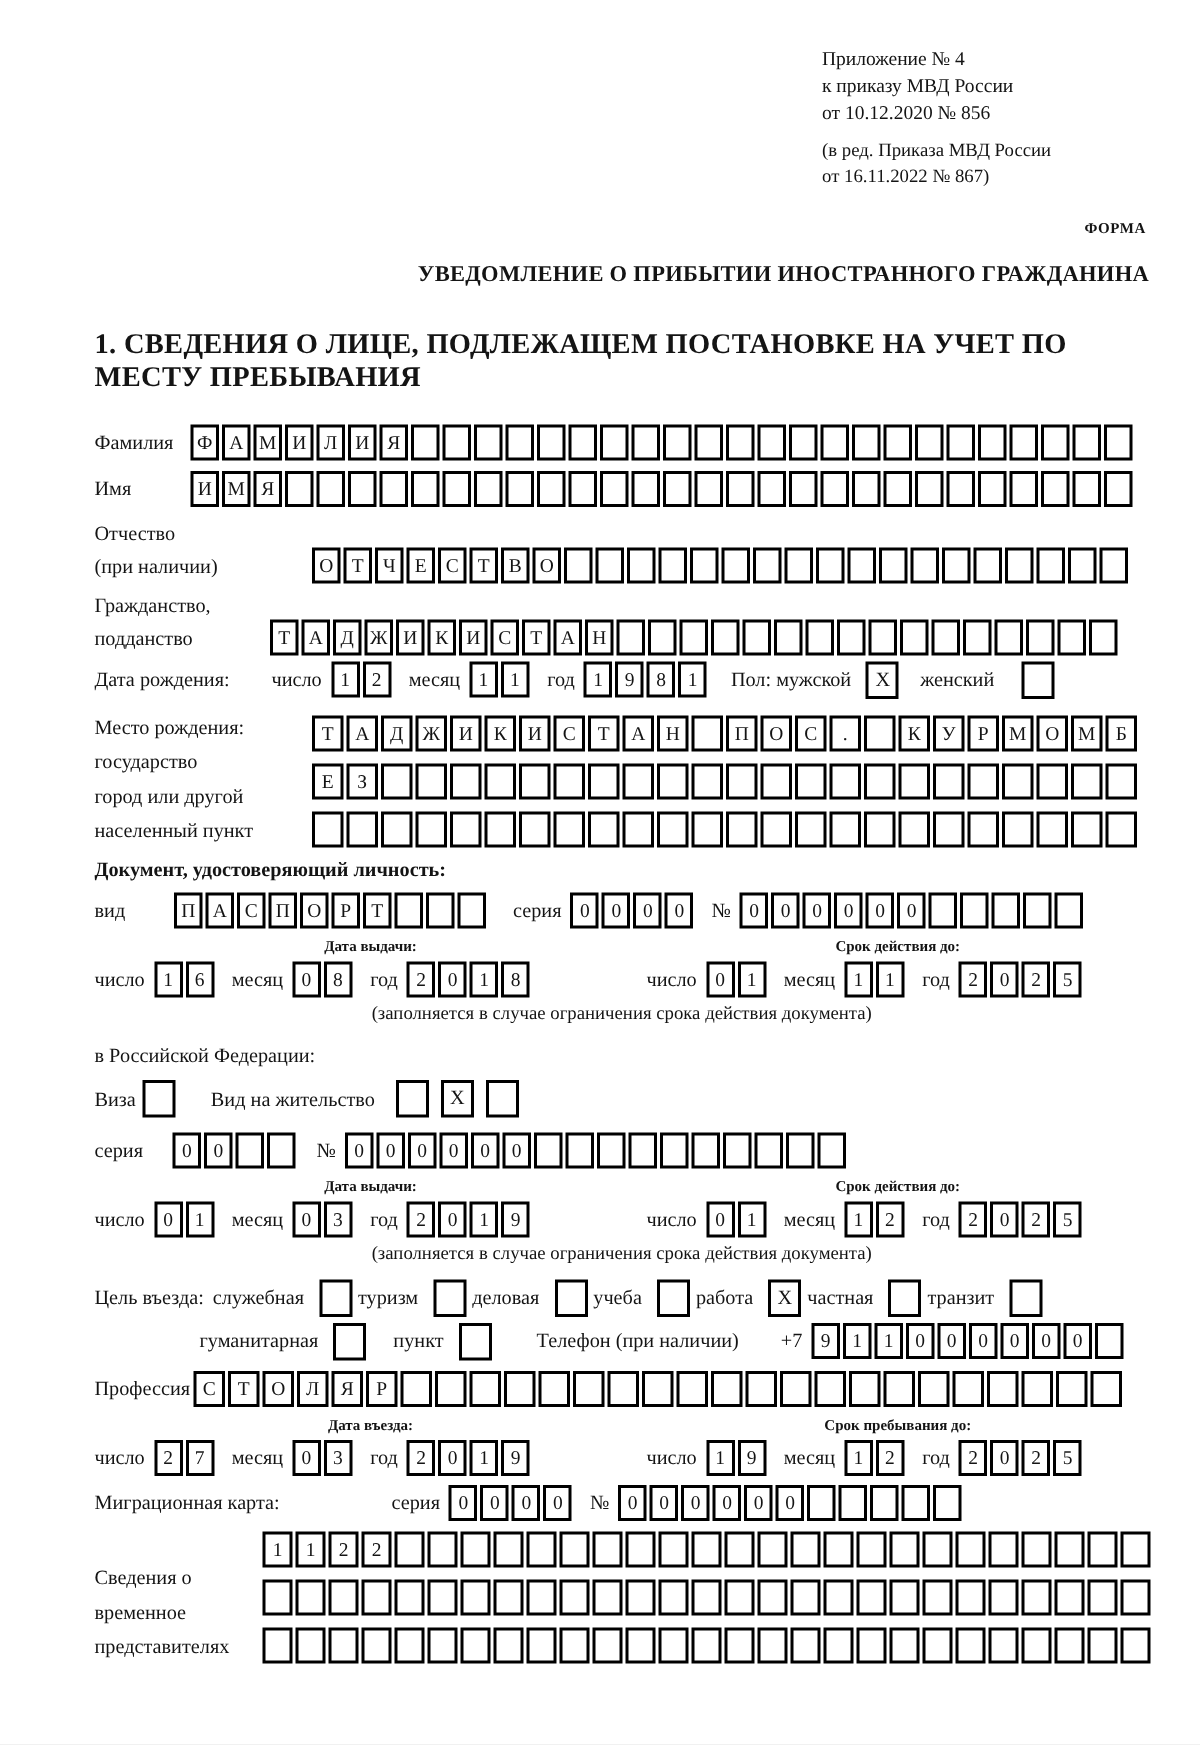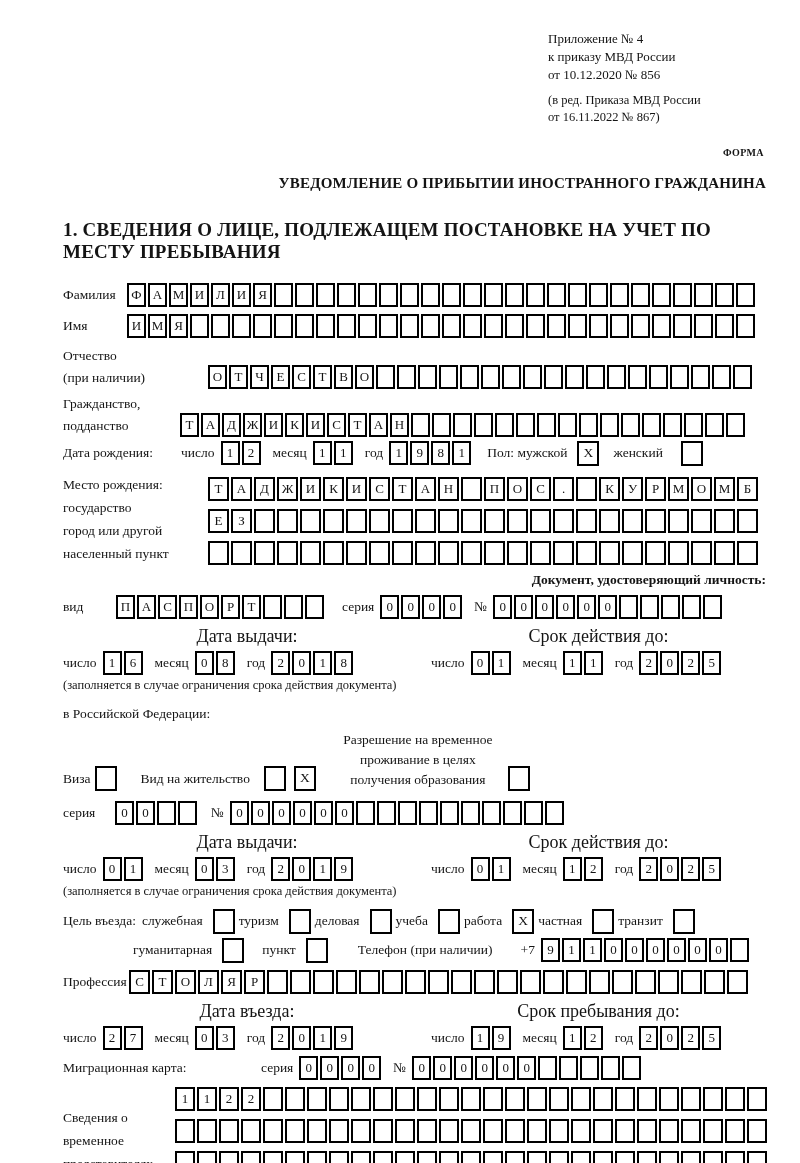--- a/index.html
+++ b/index.html
@@ -28,26 +28,26 @@
   .cells.wide .cell{width:17px;}
   .cells.mid .cell{width:16px;}
   .cb{
     width:18px;height:21px;border:2px solid #000;margin:0 4px;
     display:inline-flex;align-items:center;justify-content:center;
     font-size:13.5px;flex:0 0 auto;background:#fff;
   }
   .dt{display:flex;align-items:center;}
   .dt .lbl{margin-right:6px;}
   .dt .cells{margin-right:10px;}
-  .dochdr{text-align:right;font-weight:bold;font-size:13.5px;margin:3px 0 7px;}
+  .dochdr{text-align:left;font-weight:bold;font-size:13.5px;margin:3px 0 7px;}
   .pair{display:flex;margin-bottom:3px;}
   .half-l{width:368px;flex:0 0 auto;}
   .half-r{flex:1;}
-  .cap{text-align:center;font-size:18px;margin-bottom:4px;}
-  .note-r{text-align:left;font-size:12.5px;margin:0 0 10px;}
+  .cap{text-align:center;font-size:10px;margin-bottom:4px;font-weight:bold;}
+  .note-r{text-align:center;font-size:12.5px;margin:0 0 10px;}
   .pline{font-size:13.5px;line-height:1.7;}
   .stack{font-size:13.5px;text-align:center;line-height:1.5;flex:0 0 auto;}
   .mb4{margin-bottom:4px;}
 </style>
 </head>
 <body>
 
 <div class="page">
 
   <div class="appendix">
@@ -411,21 +411,20 @@
   <div class="note-r">(заполняется в случае ограничения срока действия документа)</div>
 
   <div class="pline" style="margin-bottom:4px">в Российской Федерации:</div>
 
   <div class="row" style="margin-bottom:10px">
     <span class="lbl">Виза</span>
     <span class="cb"></span>
     <span class="lbl" style="margin-left:20px">Вид на жительство</span>
     <span class="cb" style="margin-left:14px"></span>
     <span class="cb">X</span>
-    <div class="stack" style="width:172px;margin-left:12px">Разрешение на временное проживание в целях получения образования</div>
     <span class="cb"></span>
   </div>
 
   <div class="row dt">
     <span class="lbl" style="width:46px">серия</span>
     <div class="cells" style="margin-right:12px">
         <span class="cell">0</span>
         <span class="cell">0</span>
         <span class="cell"></span>
         <span class="cell"></span>

